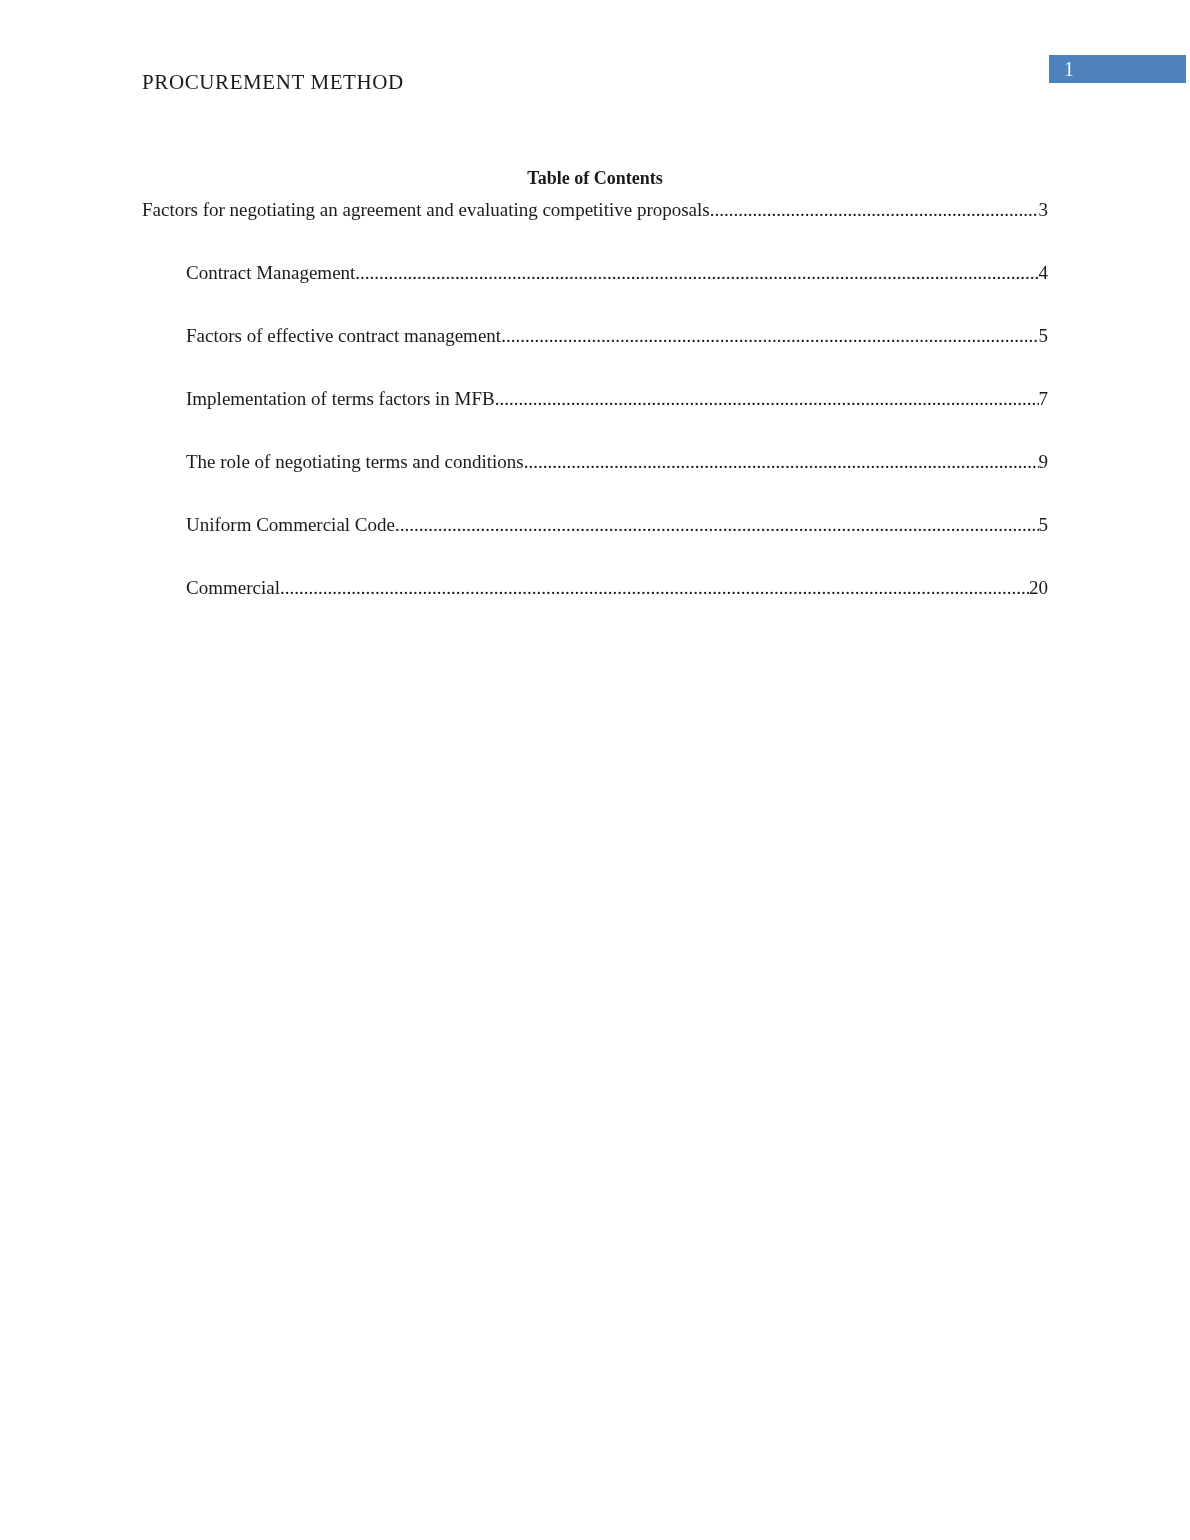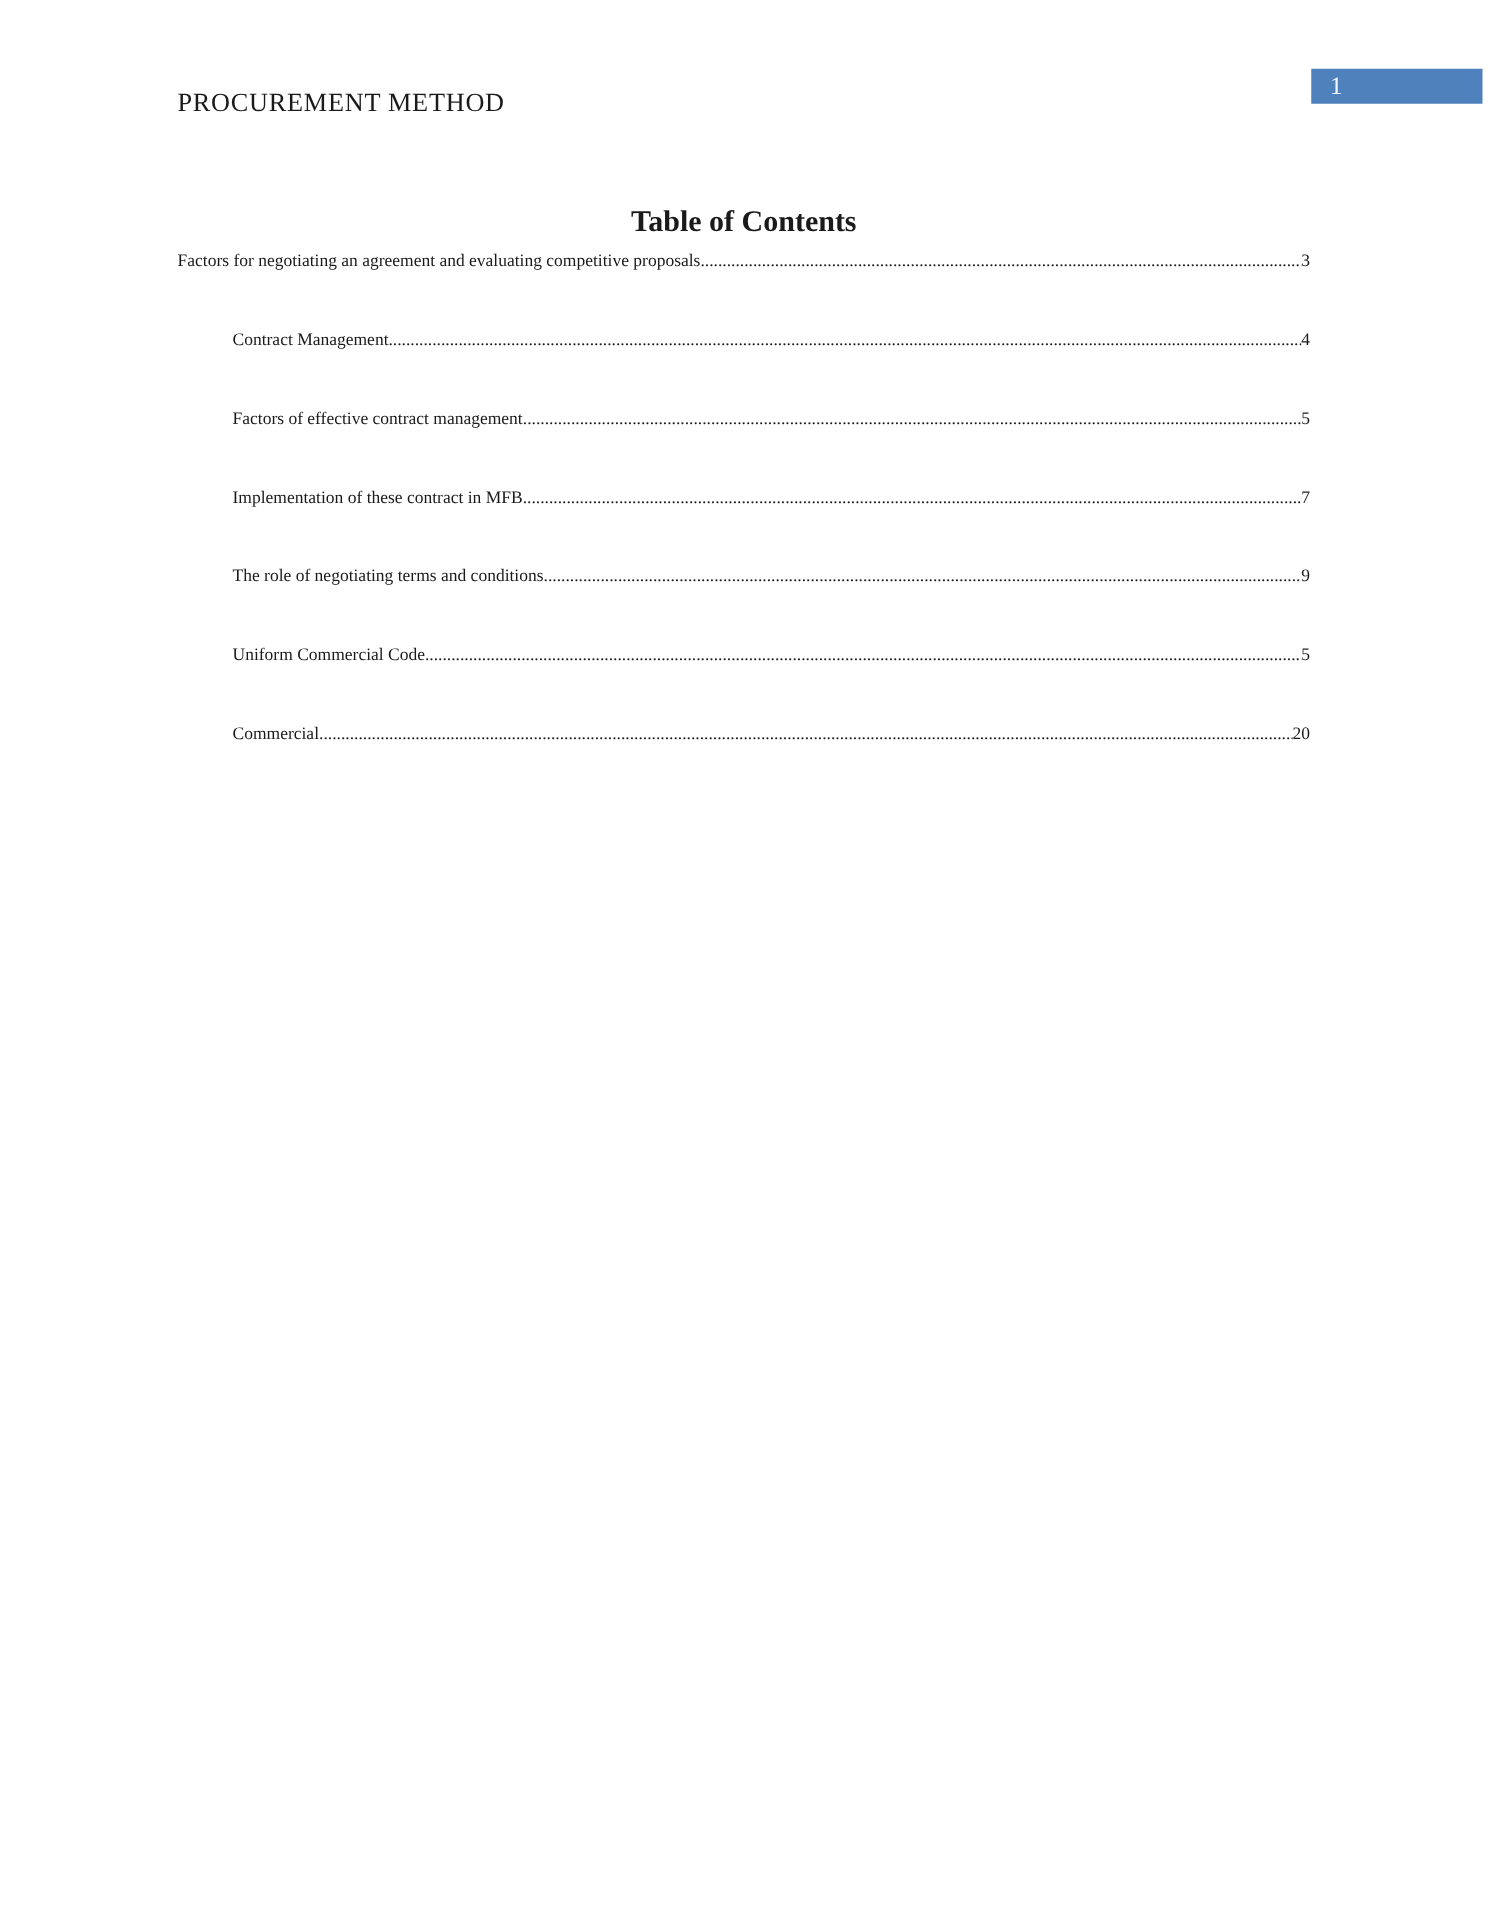--- a/index.html
+++ b/index.html
@@ -43,28 +43,28 @@
   }
   .content {
     position: absolute;
     left: 142px;
     top: 164px;
     width: 906px;
   }
   .toc-title {
     margin: 0 0 2px 0;
     text-align: center;
-    font-size: 24px;
+    font-size: 18px;
     font-weight: 700;
     line-height: 29px;
   }
   .toc-row {
     display: flex;
     align-items: center;
-    font-size: 14px;
+    font-size: 19px;
     line-height: 29px;
   }
   .toc-row + .toc-row {
     margin-top: 34px;
     margin-left: 44px;
   }
   .toc-label {
     flex: 0 0 auto;
     white-space: nowrap;
   }
@@ -104,21 +104,21 @@
       <span class="toc-page">4</span>
     </div>
 
     <div class="toc-row">
       <span class="toc-label">Factors of effective contract management</span>
       <span class="toc-leader">............................................................................................................................................................................................................................................................................................................</span>
       <span class="toc-page">5</span>
     </div>
 
     <div class="toc-row">
-      <span class="toc-label">Implementation of these contract in MFB</span>
+      <span class="toc-label">Implementation of terms factors in MFB</span>
       <span class="toc-leader">............................................................................................................................................................................................................................................................................................................</span>
       <span class="toc-page">7</span>
     </div>
 
     <div class="toc-row">
       <span class="toc-label">The role of negotiating terms and conditions</span>
       <span class="toc-leader">............................................................................................................................................................................................................................................................................................................</span>
       <span class="toc-page">9</span>
     </div>
 

